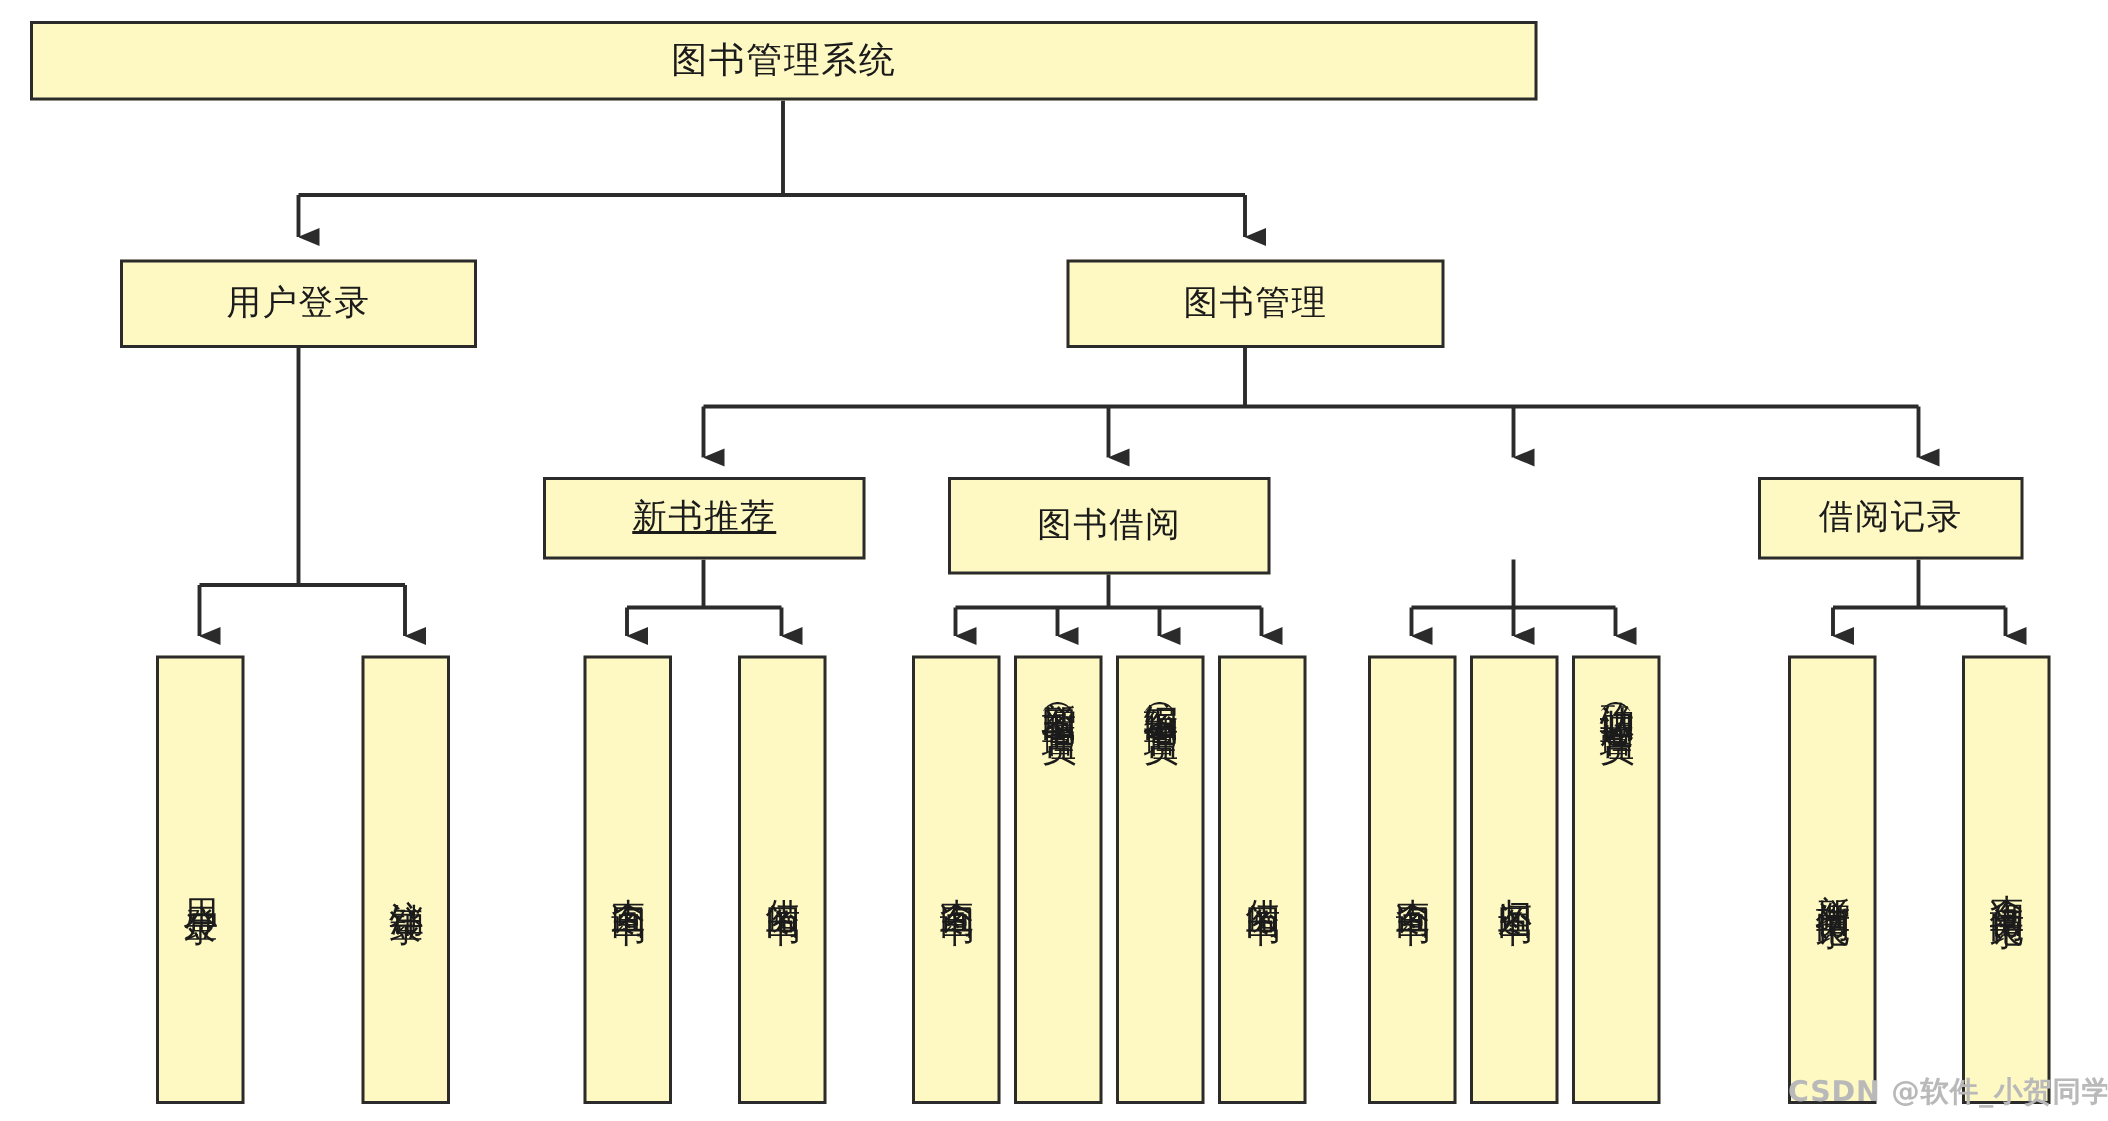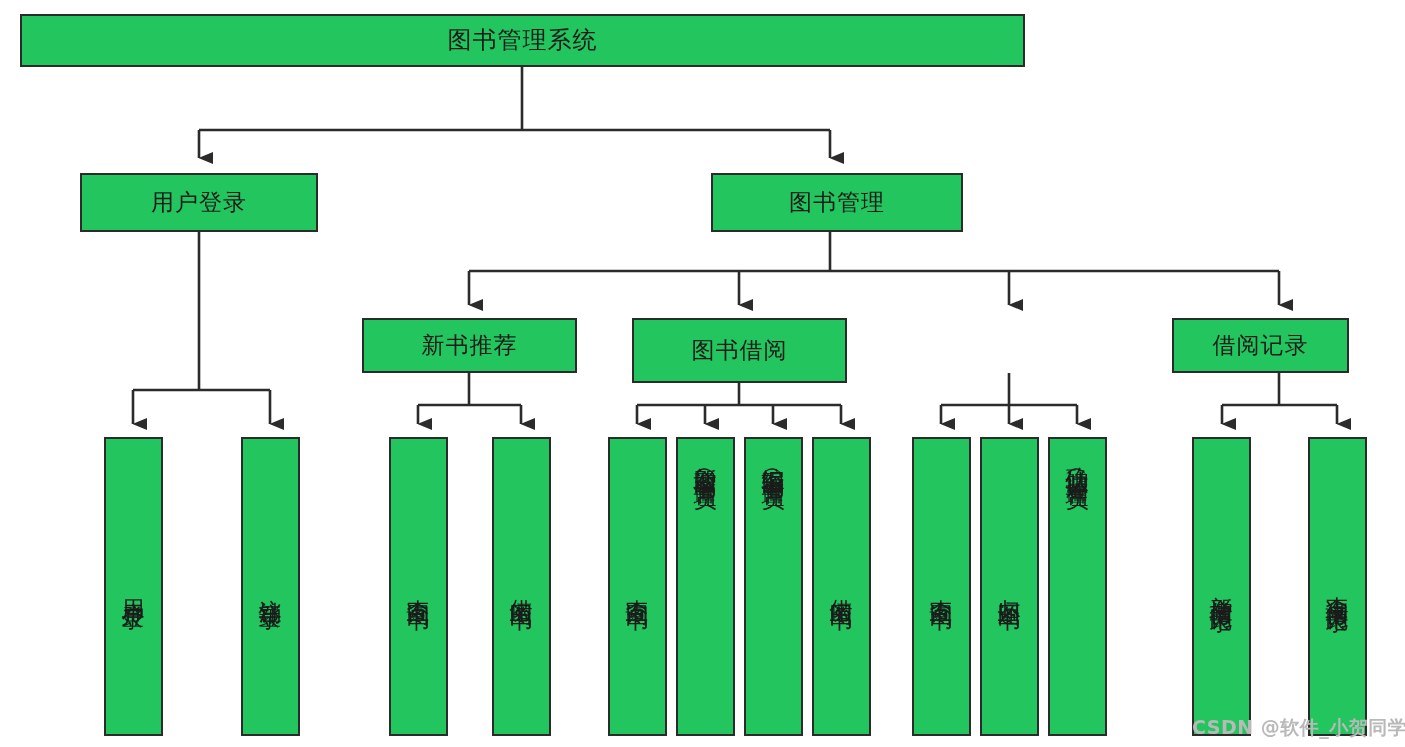--- a/index.html
+++ b/index.html
@@ -22,21 +22,21 @@
     left: 0;
     top: 0;
     width: 1405px;
     height: 747px;
     pointer-events: none;
   }
   .node {
     position: absolute;
     box-sizing: border-box;
     border: 2.5px solid #2b2b2b;
-    background: #22c55e;
+    background: #fef9c3;
     display: flex;
     align-items: center;
     justify-content: center;
     color: #1b1b1b;
   }
   .node-label {
     display: block;
     text-align: center;
     line-height: 1.18;
     white-space: nowrap;
@@ -141,21 +141,21 @@
   </div>
 
   <div class="node horiz" style="left:80px; top:173px; width:238px; height:59px;">
     <span class="node-label">用户登录</span>
   </div>
 
   <div class="node horiz" style="left:711px; top:173px; width:252px; height:59px;">
     <span class="node-label">图书管理</span>
   </div>
 
-  <div class="node horiz" style="left:362px; top:318px; width:215px; height:55px;">
+  <div class="node horiz" style="left:362px; top:318px; width:215px; height:55px;text-decoration:underline;">
     <span class="node-label">新书推荐</span>
   </div>
 
   <div class="node horiz" style="left:632px; top:318px; width:215px; height:65px;">
     <span class="node-label">图书借阅</span>
   </div>
 
 
   <div class="node horiz" style="left:1172px; top:318px; width:177px; height:55px;">
     <span class="node-label">借阅记录</span>

